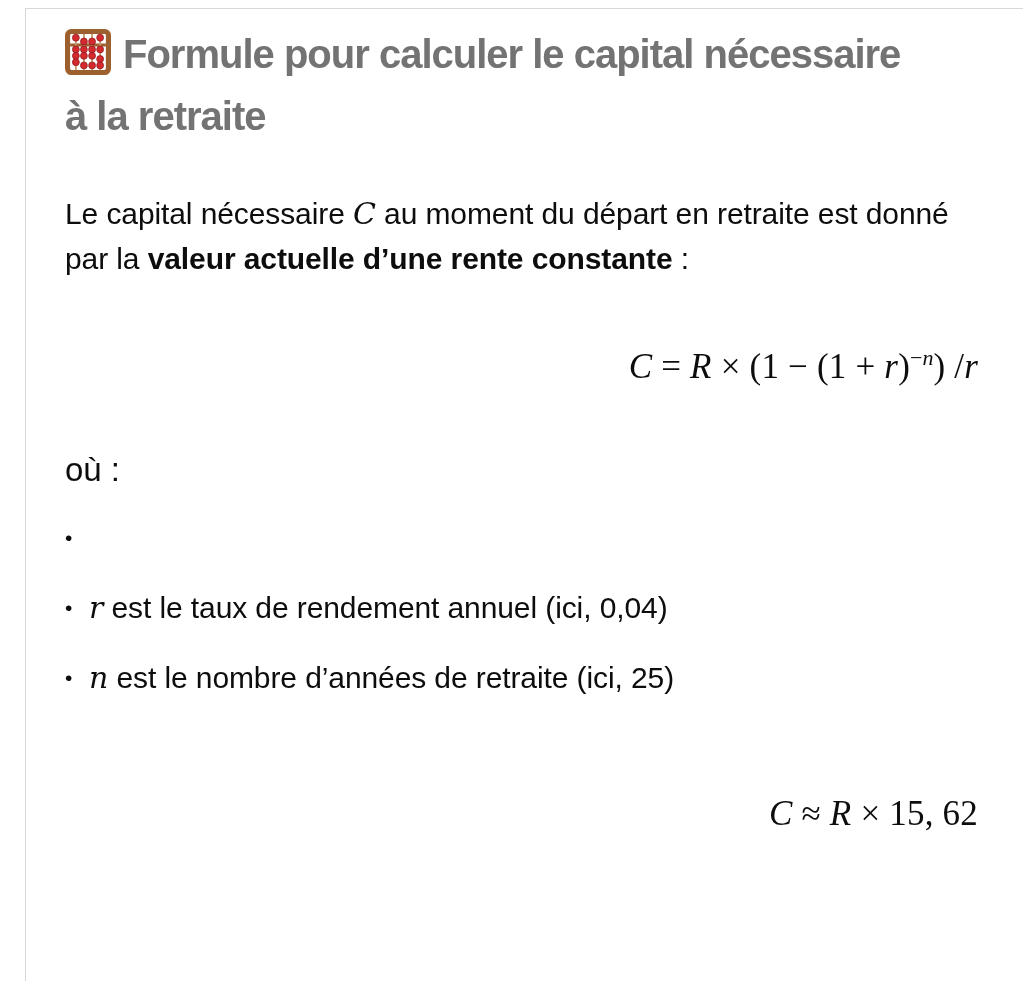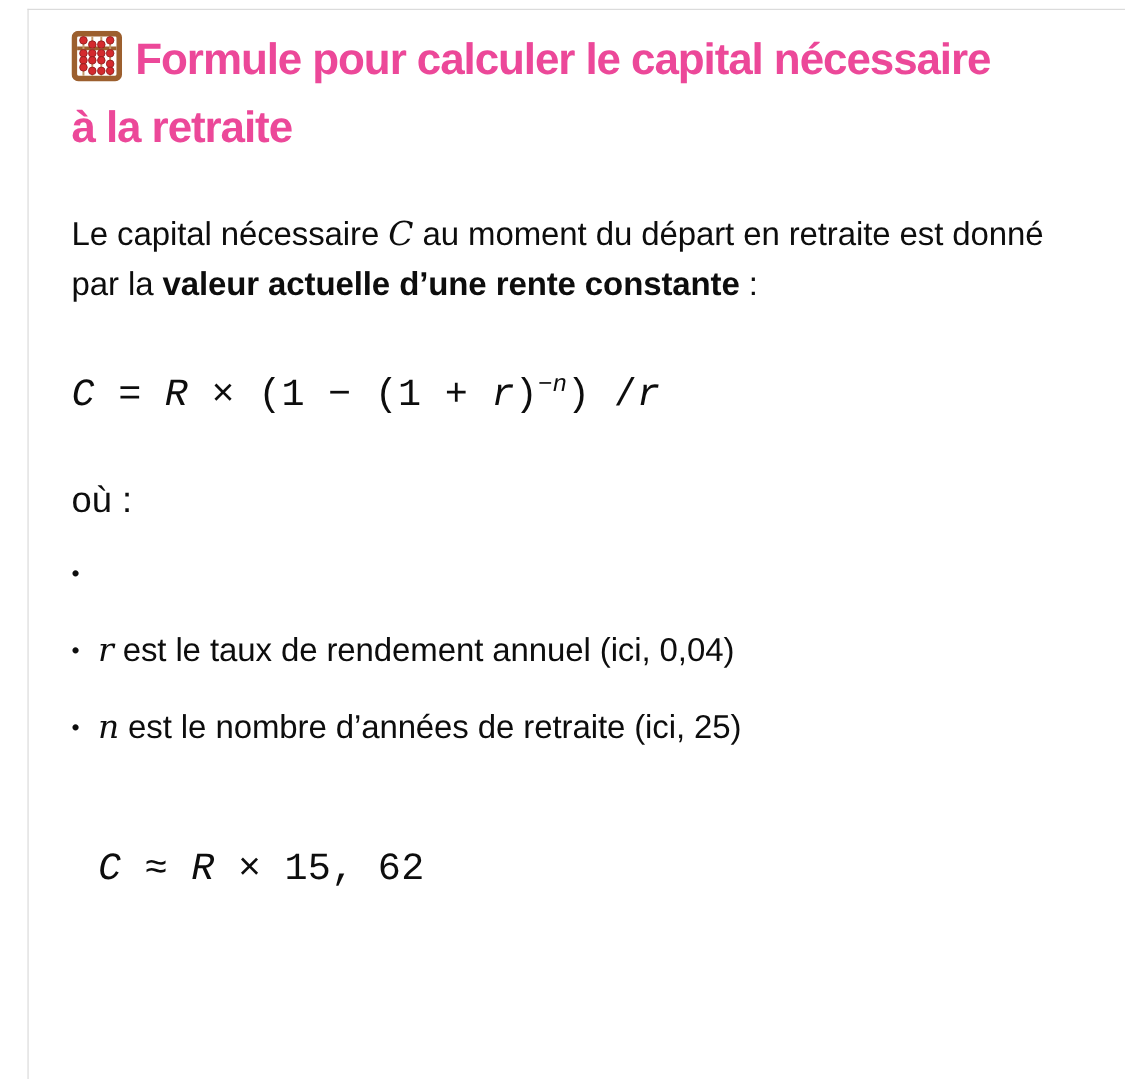--- a/index.html
+++ b/index.html
@@ -7,31 +7,31 @@
   body { font-family:"Liberation Sans", sans-serif; color:#0d0d0d; position:relative; }
 
   .panel {
     position:absolute; left:25px; top:8px; width:998px; height:973px;
     border-left:1px solid #d8d8d8; border-top:1px solid #d8d8d8;
     padding:14px 45px 0 39px;
   }
 
   h1.title {
     font-size:40px; line-height:62px; font-weight:700;
-    letter-spacing:-1px; white-space:nowrap; color:#ec4899;
+    letter-spacing:-1px; white-space:nowrap; color:#737373;
   }
   .emoji-box { display:inline-block; width:46px; height:46px; vertical-align:-7px; margin-right:12px; }
 
   p.intro { margin-top:44px; font-size:30px; line-height:45px; max-width:912px; letter-spacing:-0.1px; }
   .seg-b { font-weight:700;margin-top:32px; }
   .seg-mi { font-family:"DejaVu Serif","Liberation Serif",serif; font-style:italic; }
 
   .formula {
-    font-family:Liberation Mono, monospace;
-    font-size:35px; line-height:48px; letter-spacing:0.2px;
+    font-family:Liberation Serif, serif;
+    font-size:35px; line-height:64px; letter-spacing:0.2px;text-align:right;
   }
   .formula .seg-it { font-style:italic; }
   .formula .seg-rm { font-style:normal; }
   .seg-sup { font-size:22px; position:relative; top:-13px; letter-spacing:0; }
   .f-general { margin-top:54px; }
   .f-numeric { margin-top:53px; }
   .f-result  { margin-top:82px;margin-left:24px; }
 
   .where { margin-top:44px; font-size:33px; line-height:45px; }
 

